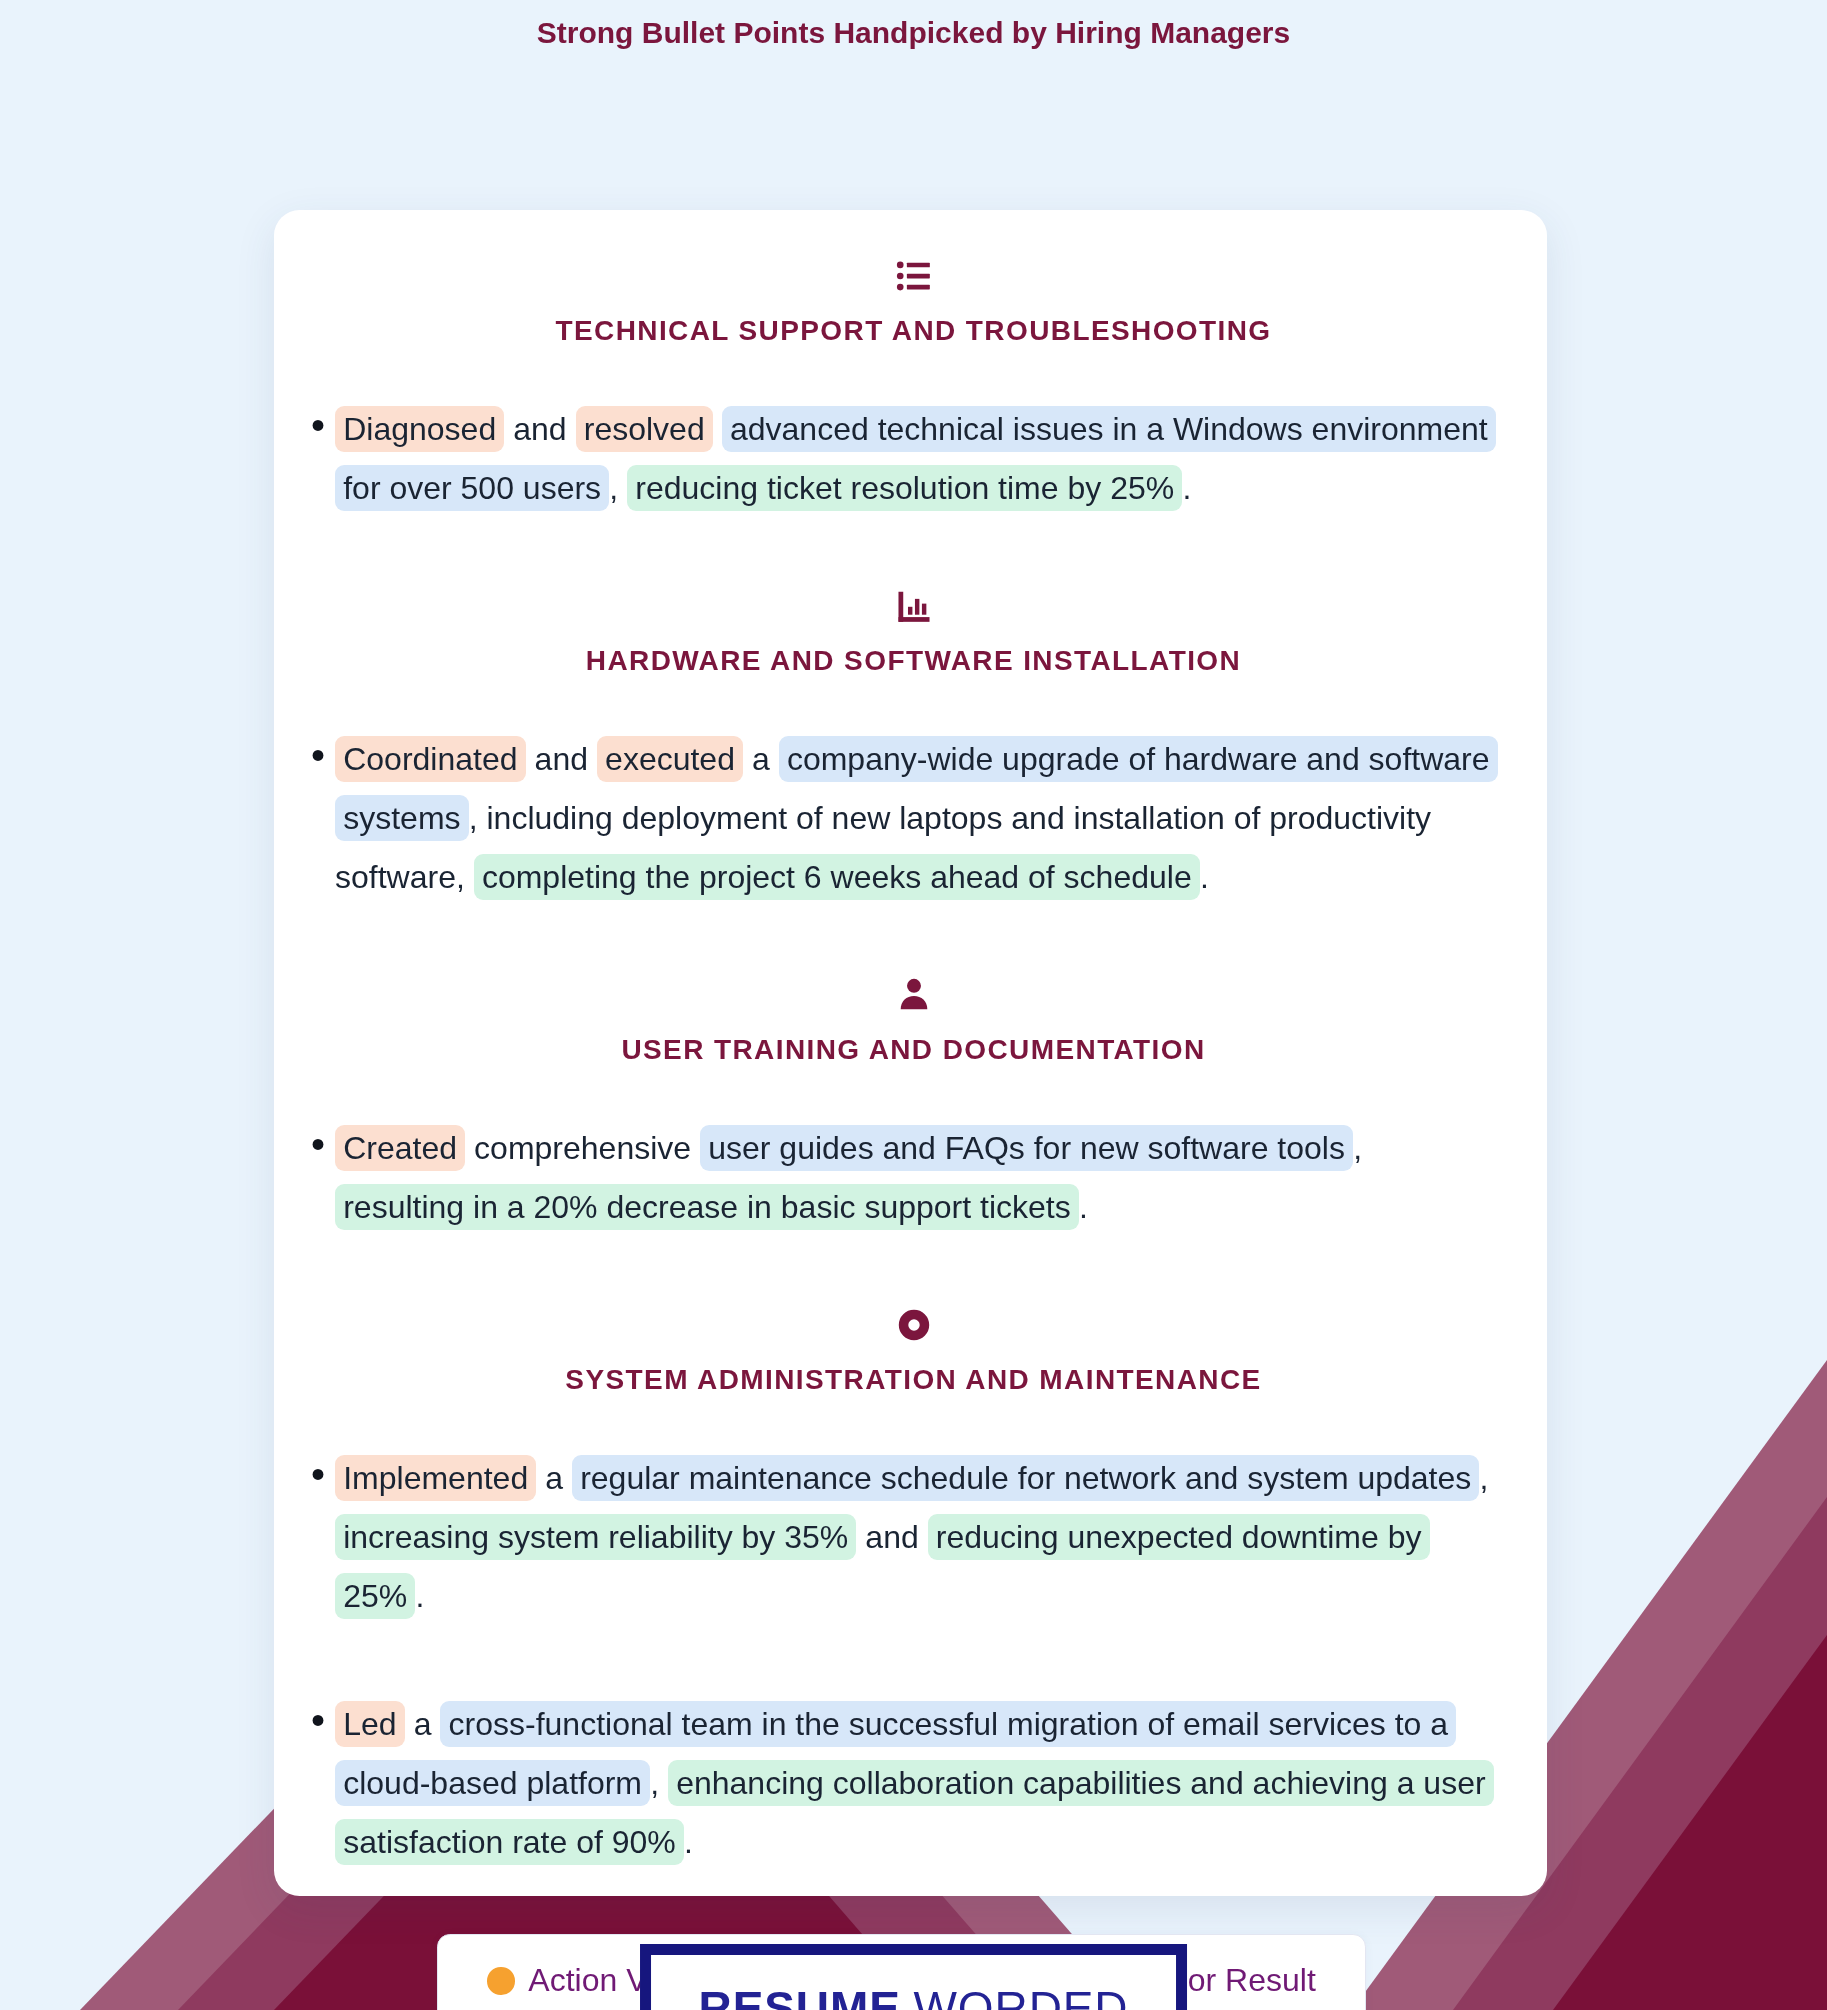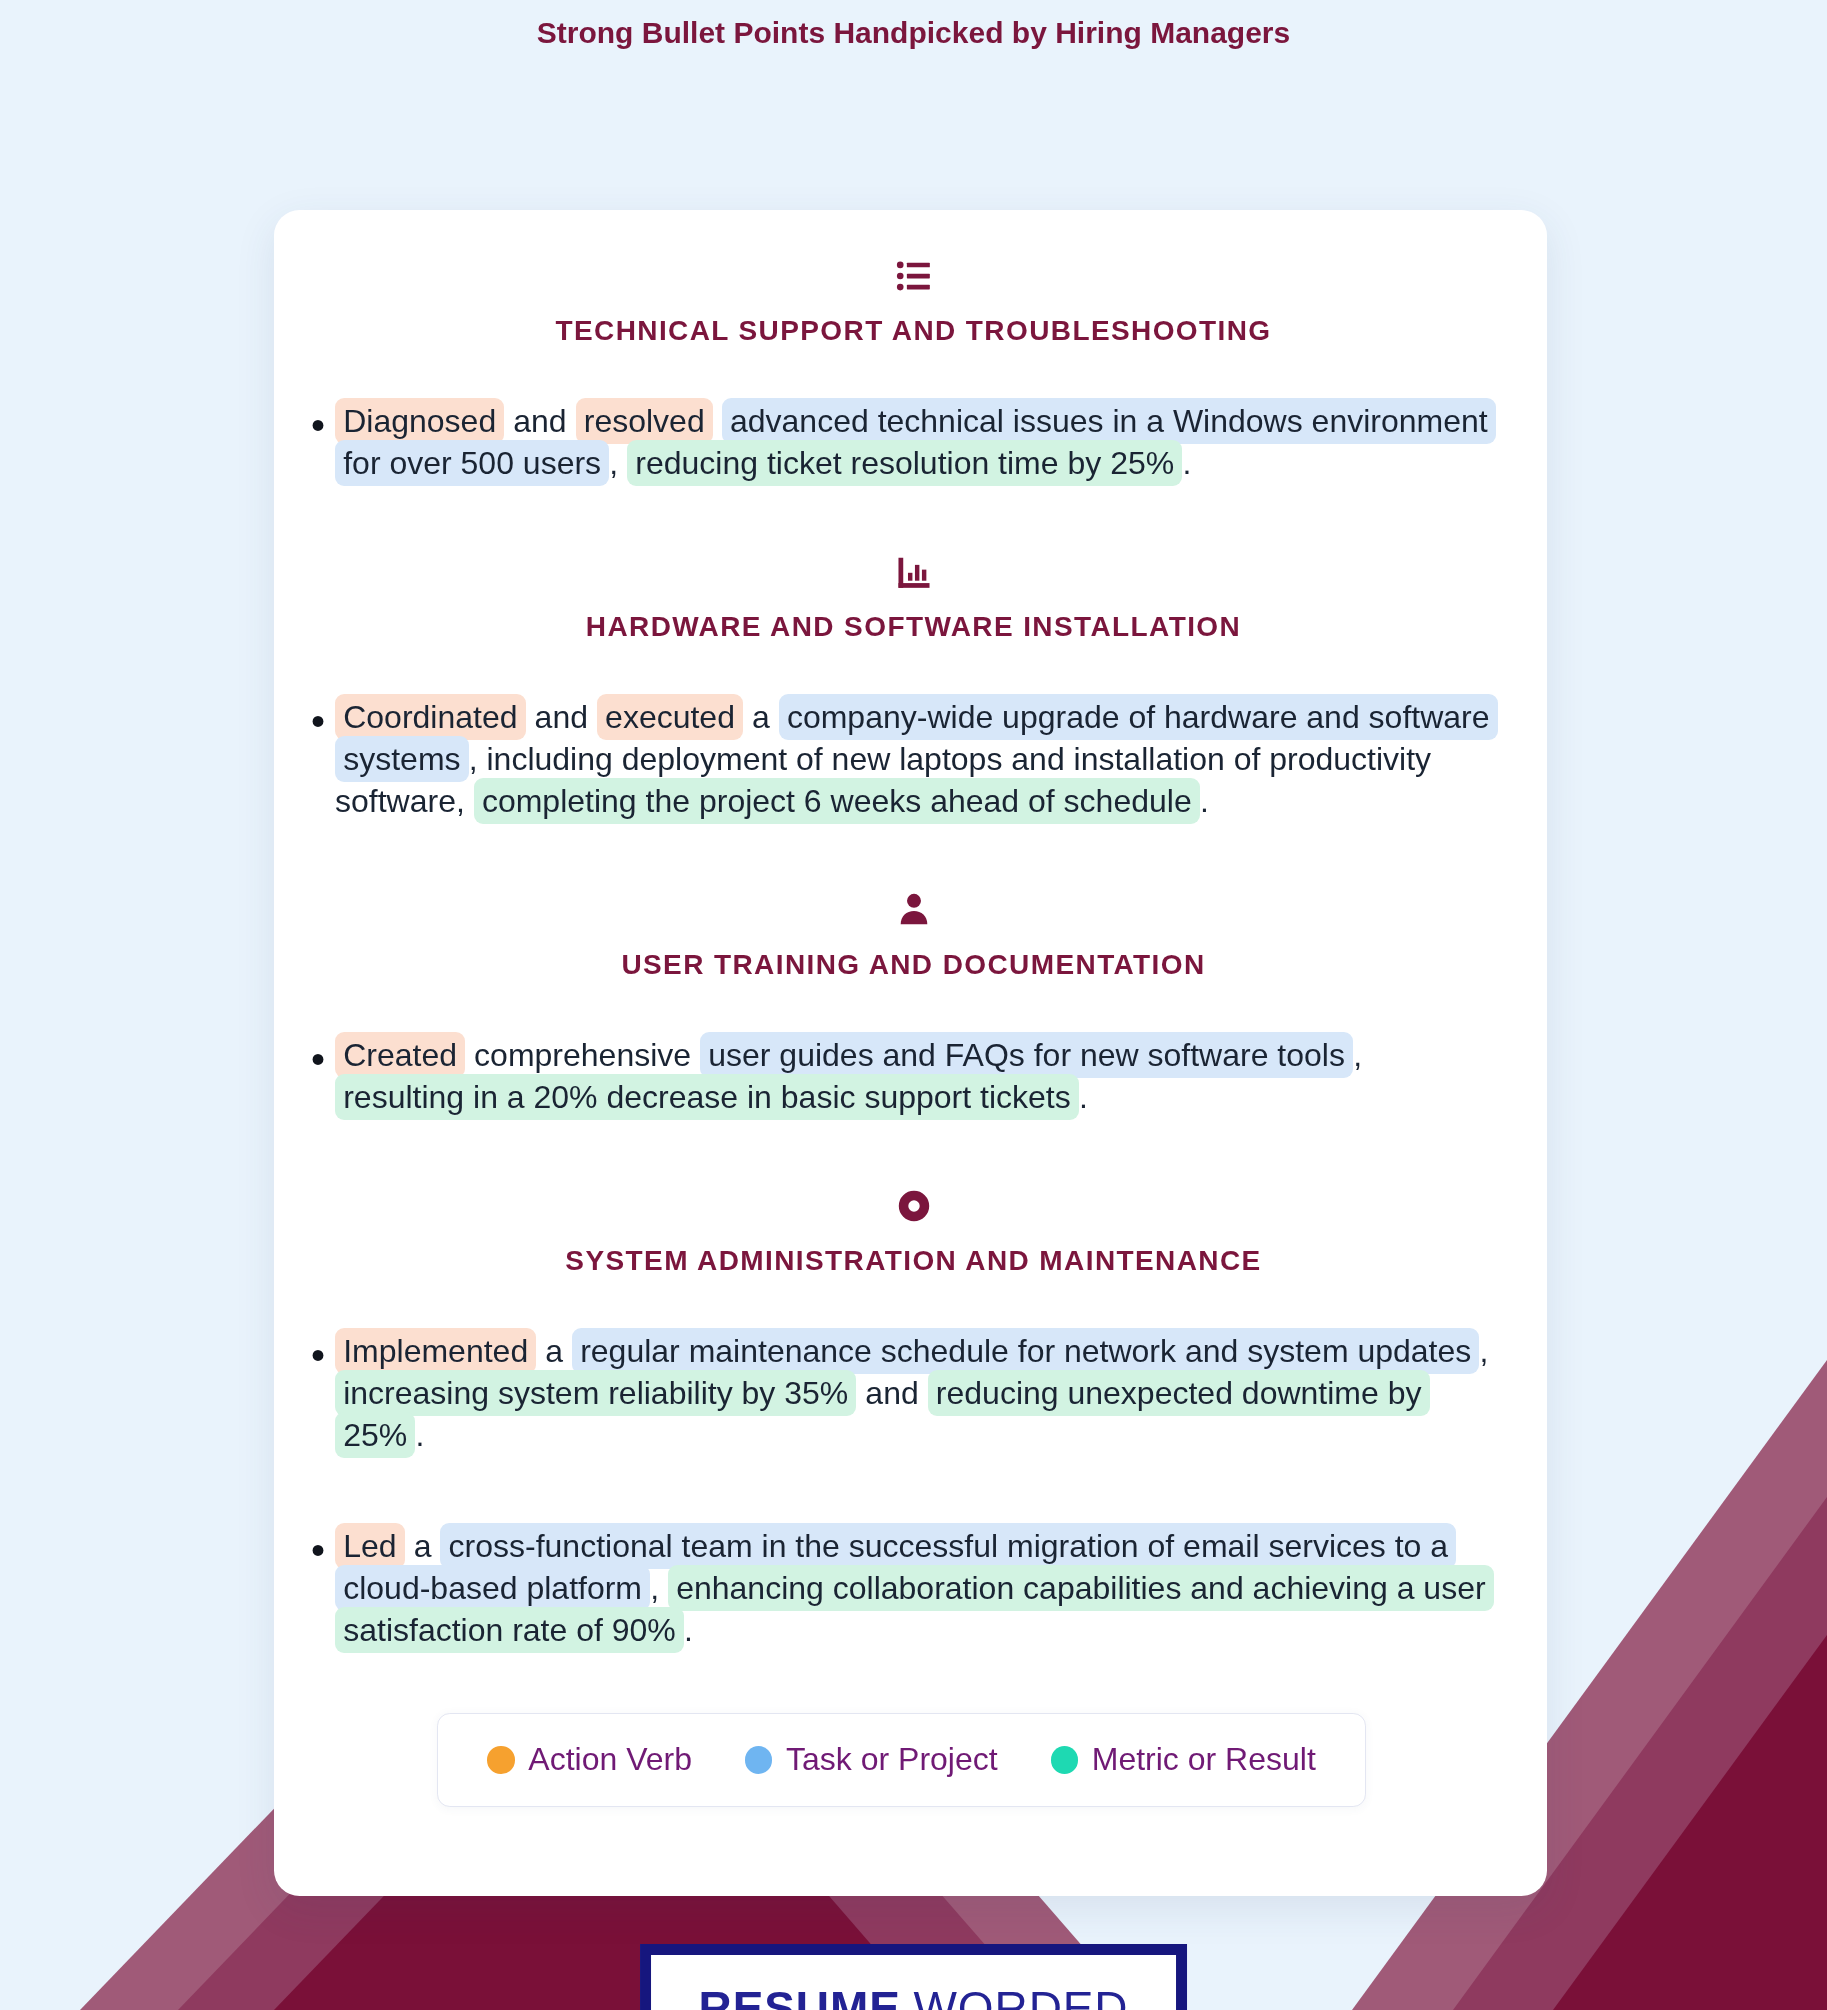--- a/index.html
+++ b/index.html
@@ -43,21 +43,21 @@
   .section + .section{margin-top:69px;}
   .sec-header{display:flex;align-items:center;gap:20px;margin-left:24px;flex-direction:column;}
   .sec-icon{width:38px;height:38px;flex:none;display:inline-flex;}
   .sec-icon svg{width:38px;height:38px;fill:var(--maroon);}
   .sec-title{
     margin:0;font-size:28px;font-weight:700;letter-spacing:1.4px;
     color:var(--maroon);
   }
   .bullet{display:flex;margin-top:53px;}
   .dot{width:24px;flex:none;font-size:40px;line-height:51px;color:#10141c;}
-  .btext{margin:0;font-size:32px;line-height:42px;color:var(--text);max-width:1170px;}
+  .btext{margin:0;font-size:32px;line-height:59px;color:var(--text);max-width:1170px;}
   .hl{
     padding:4.6px 8.2px;border-radius:9.1px;
     -webkit-box-decoration-break:clone;box-decoration-break:clone;
   }
   .h-action{background:var(--hl-action);}
   .h-task{background:var(--hl-task);}
   .h-metric{background:var(--hl-metric);}
   
   .legend{
     margin:62px auto 0;width:max-content;display:flex;align-items:center;gap:53px;

